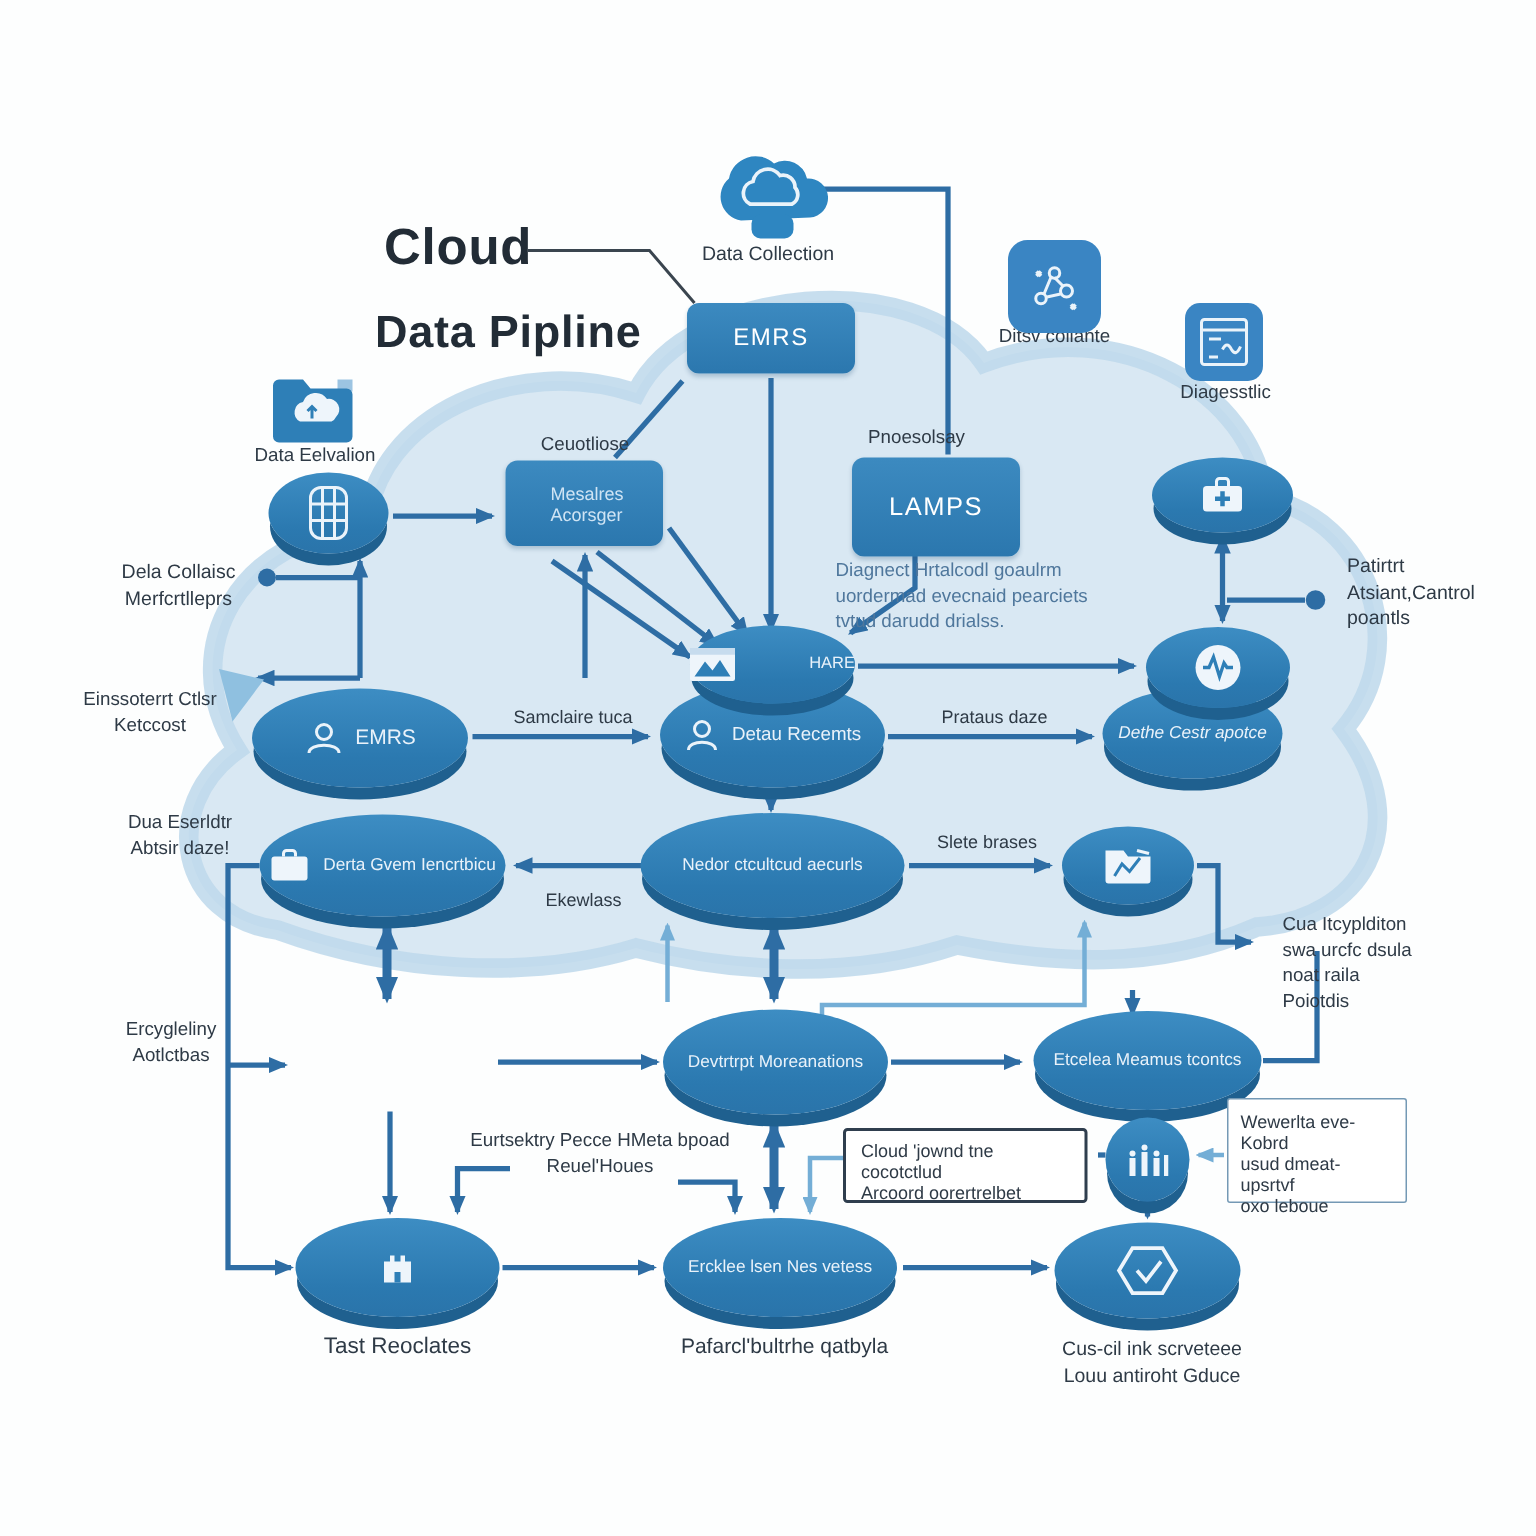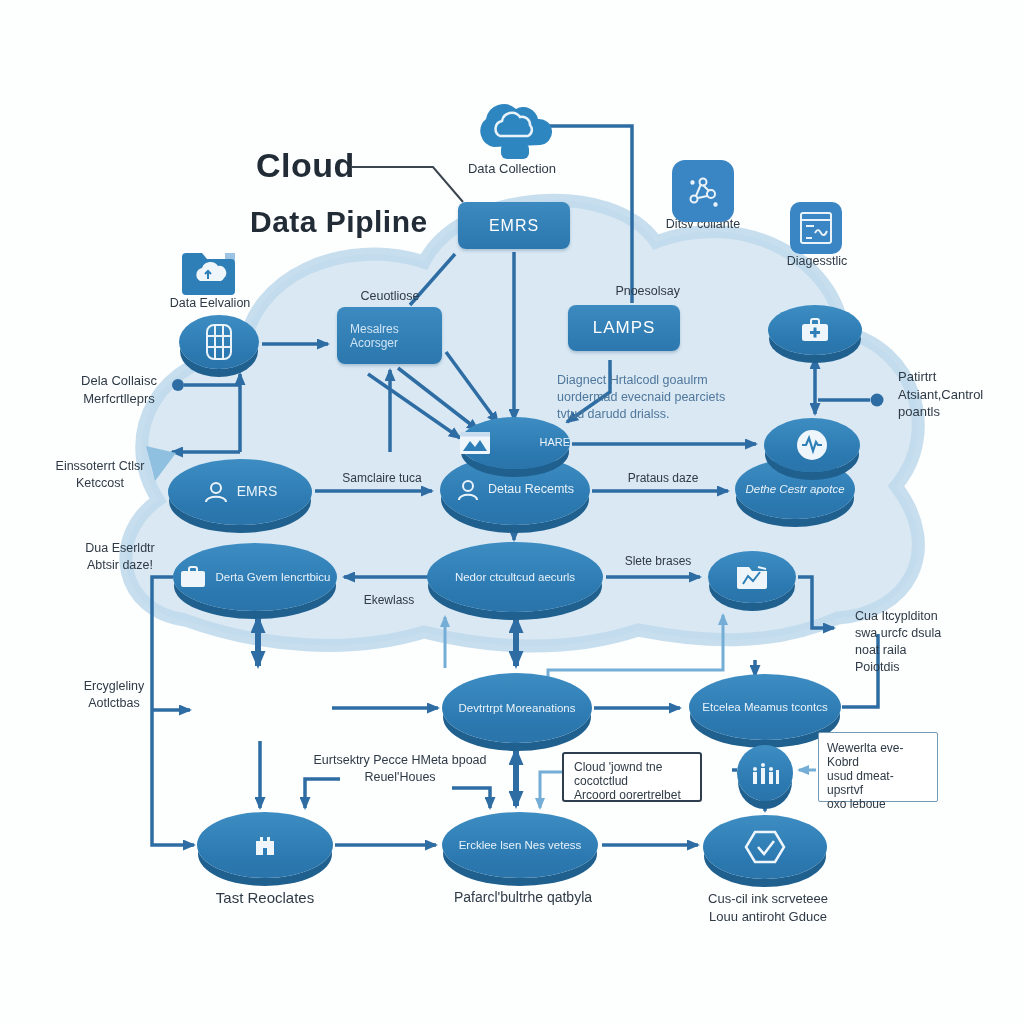--- a/index.html
+++ b/index.html
@@ -146,27 +146,27 @@
   <div class="lbl c" style="left:148px;top:295px;width:124px;font-size:12.5px;">Data Eelvalion</div>
 
   <div class="disk" style="left:179px;top:315px;width:80px;height:54px;">
     <svg width="34" height="40" fill="none" stroke="#eaf3fa" stroke-width="2">
       <rect x="5" y="3" width="24" height="34" rx="7"></rect>
       <path d="M13,3 V37 M21,3 V37 M5,14 H29 M5,25 H29"></path>
     </svg>
   </div>
 
   <div class="lbl c" style="left:338px;top:288px;width:104px;font-size:12.5px;">Ceuotliose</div>
-  <div class="bluebox" style="left:337px;top:307px;width:105px;height:57px;font-size:12px;color:#cfe4f4;justify-content:flex-start;padding-left:13px;box-sizing:border-box;text-align:left;">
+  <div class="bluebox" style="left:337px;top:307px;width:105px;height:57px;font-size:12px;color:#cfe4f4;justify-content:flex-start;padding-left:30px;box-sizing:border-box;text-align:left;">
     <span class="t" style="white-space:pre-line;">Mesalres
 Acorsger</span>
   </div>
 
-  <div class="lbl c" style="left:572px;top:283px;width:108px;font-size:12.5px;text-align:right;">Pnoesolsay</div>
-  <div class="bluebox" style="left:568px;top:305px;width:112px;height:46px;font-size:17px;letter-spacing:1px;">
+  <div class="lbl c" style="left:557px;top:283px;width:108px;font-size:12.5px;">Pnoesolsay</div>
+  <div class="bluebox" style="left:568px;top:305px;width:112px;height:66px;font-size:17px;letter-spacing:1px;">
     <span class="t">LAMPS</span>
   </div>
 
   <div class="lbl note" style="left:557px;top:372px;width:225px;font-size:12.5px;">Diagnect Hrtalcodl goaulrm
 uordermad evecnaid pearciets
 tvtud darudd drialss.</div>
 
   <div class="lbl c" style="left:52px;top:372px;width:134px;font-size:13px;">Dela Collaisc
 Merfcrtlleprs</div>
   <div class="lbl c" style="left:38px;top:458px;width:124px;font-size:12.5px;">Einssoterrt Ctlsr
@@ -251,21 +251,21 @@
 Aotlctbas</div>
   <div class="disk" style="left:442px;top:673px;width:150px;height:70px;font-size:11.5px;padding:0 8px;box-sizing:border-box;">
     <span class="t c">Devtrtrpt Moreanations</span>
   </div>
   <div class="disk" style="left:689px;top:674px;width:152px;height:66px;font-size:11.5px;padding:0 8px;box-sizing:border-box;">
     <span class="t c">Etcelea Meamus tcontcs</span>
   </div>
 
   <div class="lbl c" style="left:278px;top:752px;width:244px;font-size:12.5px;">Eurtsektry Pecce HMeta bpoad
 Reuel'Houes</div>
-  <div class="whitebox" style="left:562px;top:752px;width:140px;height:50px;border:2px solid #2f3e4e;border-radius:3px;font-size:12px;padding:6px 10px;box-sizing:border-box;">Cloud 'jownd tne cocotctlud
+  <div class="whitebox" style="left:562px;top:752px;width:163px;height:50px;border:2px solid #2f3e4e;border-radius:3px;font-size:12px;padding:6px 10px;box-sizing:border-box;">Cloud 'jownd tne cocotctlud
 Arcoord oorertrelbet</div>
   <div class="whitebox" style="left:818px;top:732px;width:120px;height:70px;border:1.5px solid #7499b5;border-radius:2px;font-size:12px;padding:8px;box-sizing:border-box;">Wewerlta eve-Kobrd
 usud dmeat-upsrtvf
 oxo leboue</div>
 
   <div class="disk" style="left:737px;top:745px;width:56px;height:56px;border-radius:50%;">
     <svg width="28" height="26">
       <circle cx="4" cy="9" r="2" fill="#eef5fb"></circle>
         <rect x="2" y="12" width="4" height="12" fill="#eef5fb"></rect>
       <circle cx="12" cy="5" r="2" fill="#eef5fb"></circle>

